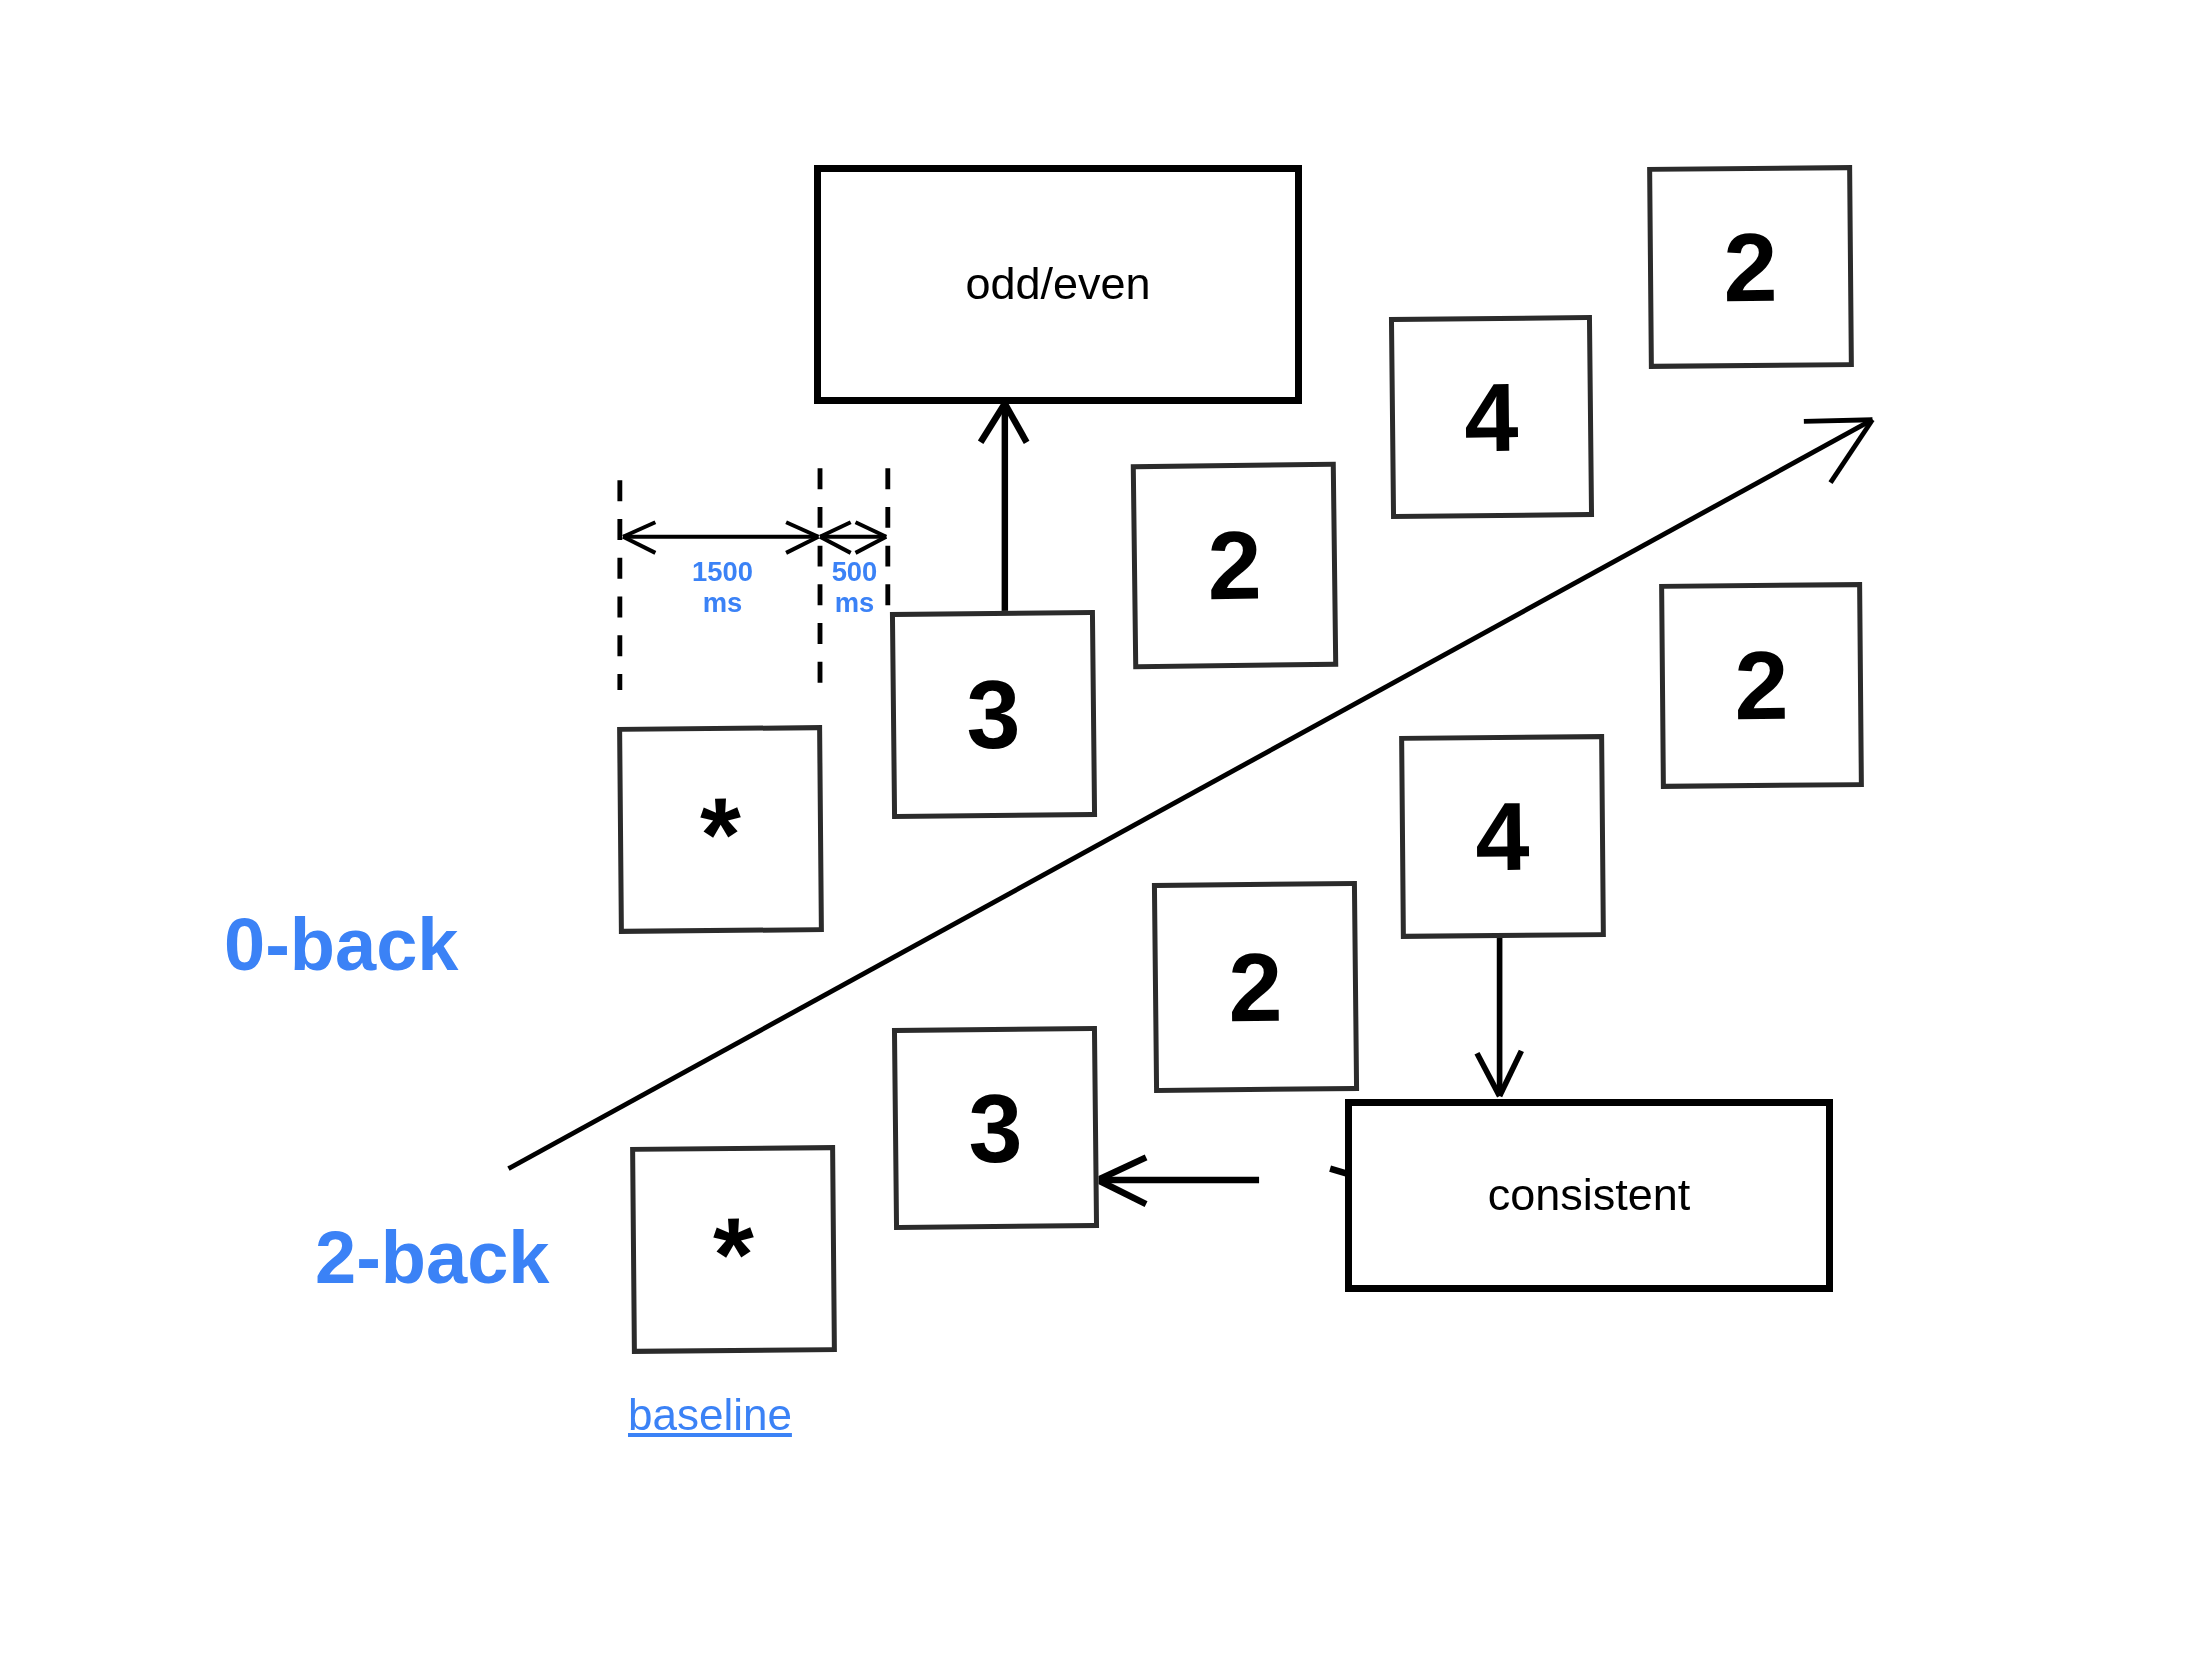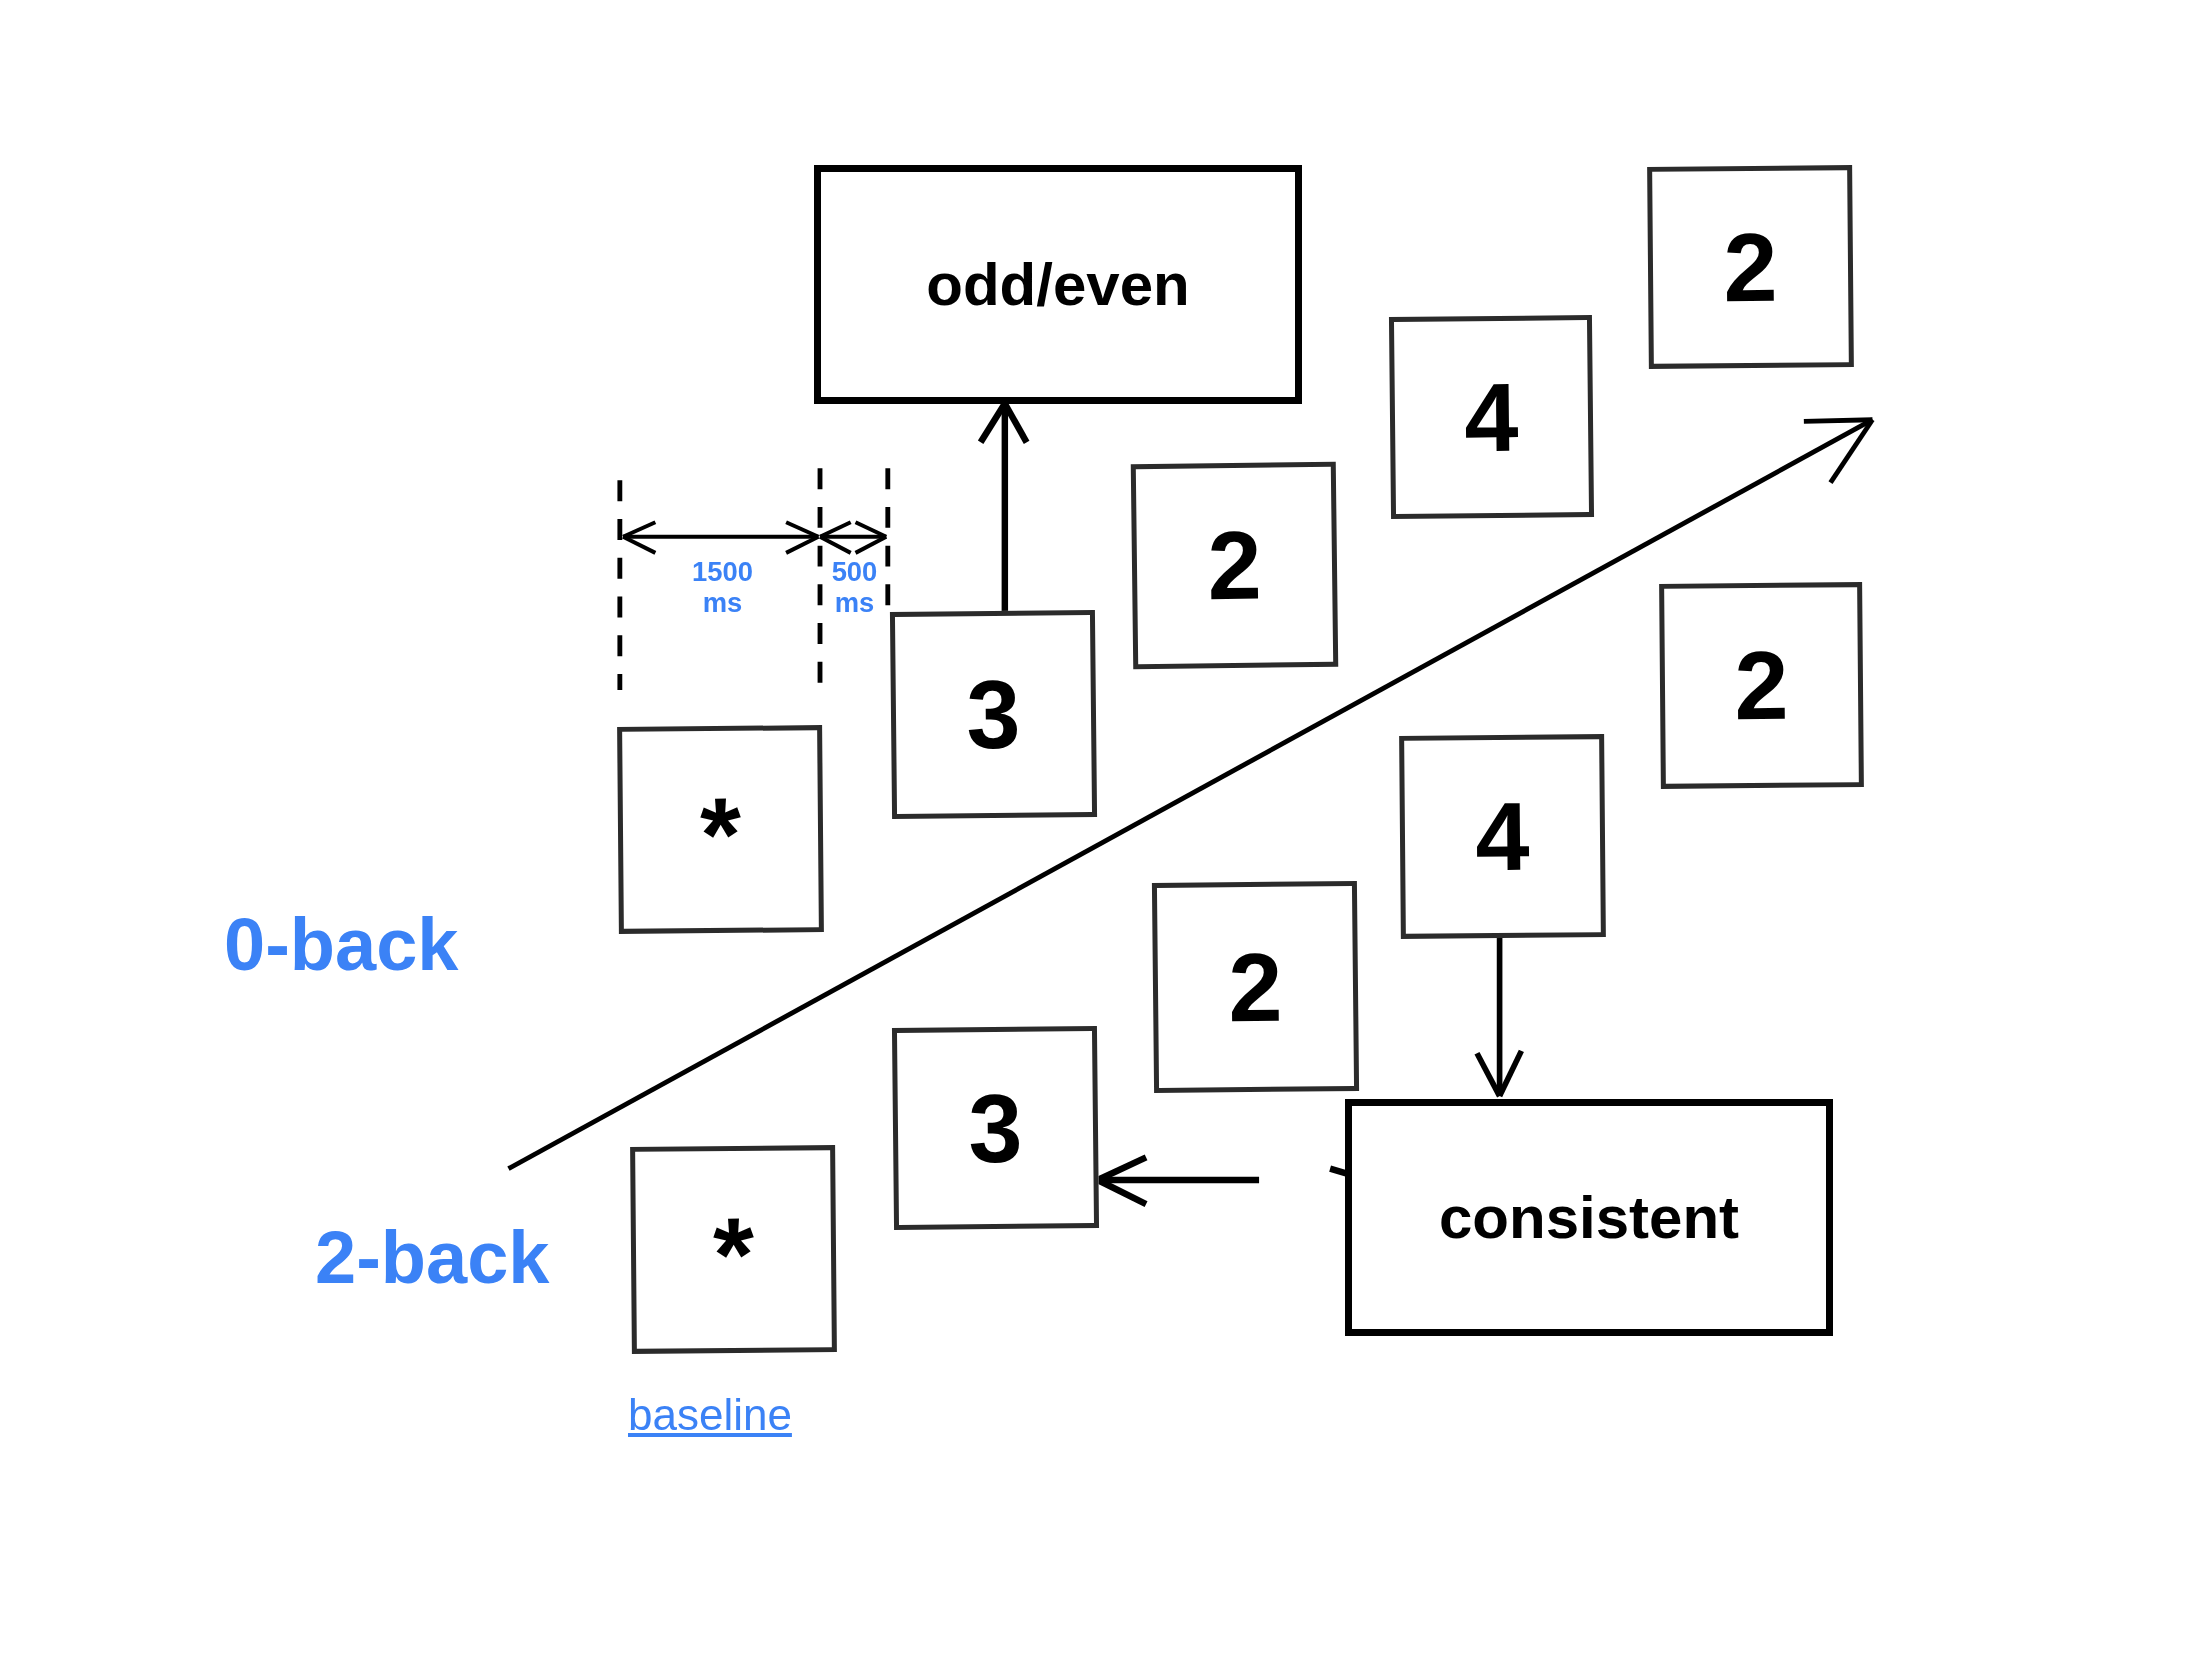--- a/index.html
+++ b/index.html
@@ -51,24 +51,23 @@
     box-sizing: border-box;
     border: 7.3px solid #000000;
     background: #ffffff;
     display: flex;
     flex-direction: column;
     align-items: center;
     justify-content: center;
     color: #000000;
   }
   .taskbox .line {
-    font-size: 60px;
+    font-size: 45px;
     line-height: 1.22;
     white-space: nowrap;
-    font-weight: bold;
   }
   
   .label {
     position: absolute;
     color: #3b82f6;
     white-space: nowrap;
   }
   .cond-label {
     font-size: 74px;
     font-weight: bold;
@@ -136,21 +135,21 @@
       <line x1="1360" y1="1462" x2="1420" y2="1434" stroke="#000" stroke-width="8"></line>
       <line x1="1360" y1="1462" x2="1420" y2="1492" stroke="#000" stroke-width="8"></line>
       <line x1="1648" y1="1448" x2="1672" y2="1455" stroke="#000" stroke-width="8"></line>
     </g>
   </svg>
 
   <div class="taskbox" style="left:814px; top:165px; width:488px; height:239px;">
     <div class="line">odd/even</div>
   </div>
 
-  <div class="taskbox" style="left:1345px; top:1099px; width:488px; height:237px;">
+  <div class="taskbox" style="left:1345px; top:1099px; width:488px; height:193px;">
     <div class="line">consistent</div>
   </div>
 
   <div class="stim" style="left:618px; top:726px; width:205px; height:207px; transform:rotate(-0.5deg);">
     <span class="glyph star">*</span>
   </div>
 
   <div class="stim" style="left:891px; top:611px; width:205px; height:207px; transform:rotate(-0.6deg);">
     <span class="glyph">3</span>
   </div>

